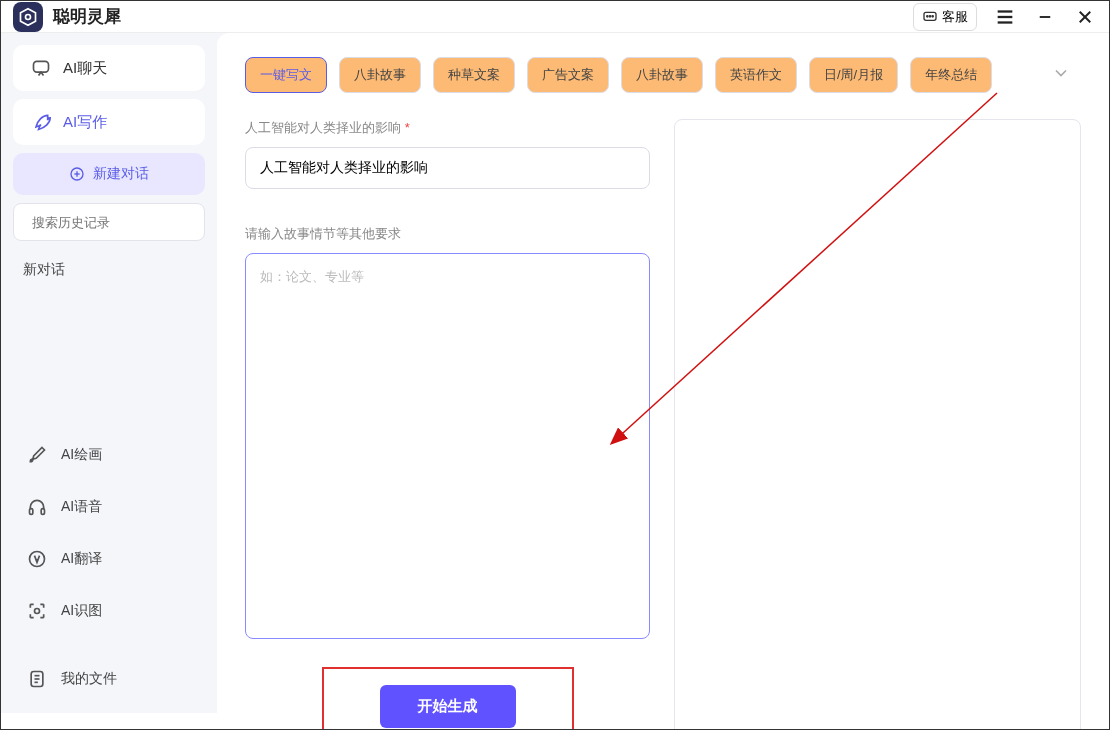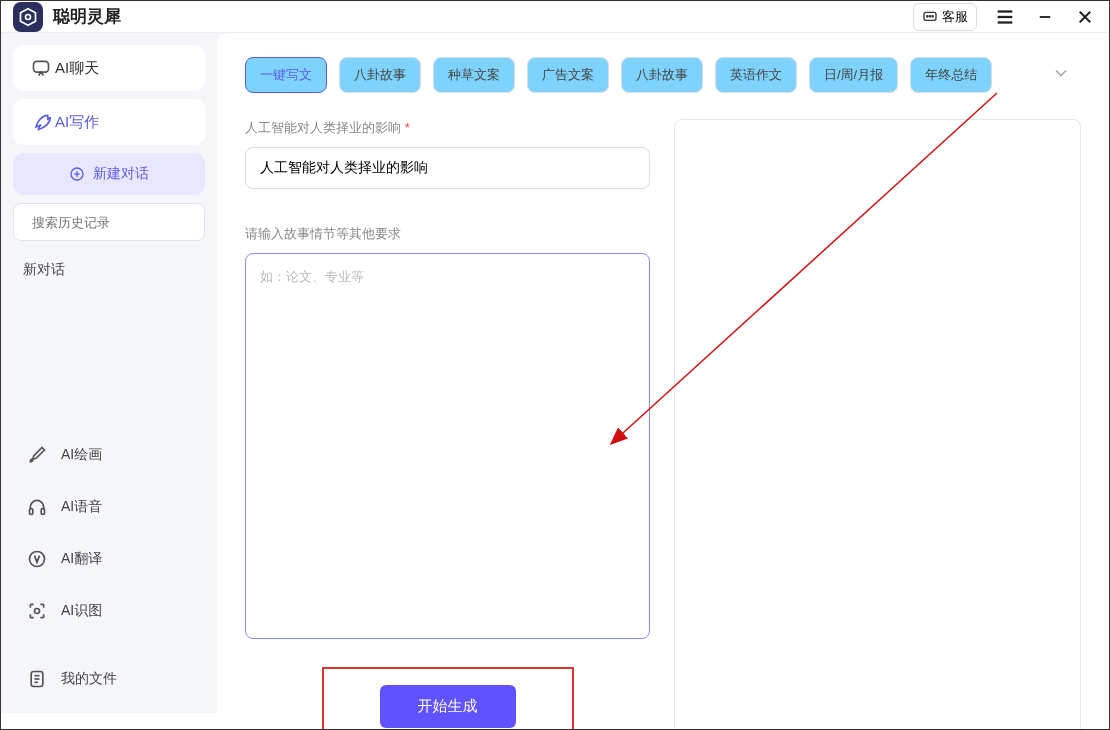--- a/index.html
+++ b/index.html
@@ -12,48 +12,48 @@
     .app-title { font-size: 17px; font-weight: 600; color: #222; }
     .header-right { display: flex; align-items: center; gap: 16px; }
     .customer-service { display: flex; align-items: center; gap: 4px; font-size: 13px; padding: 4px 8px; border: 1px solid #ddd; border-radius: 6px; cursor: pointer; }
     .header-icon { cursor: pointer; display: flex; align-items: center; justify-content: center; width: 24px; height: 24px; }
 
     
     .content { display: flex; height: calc(100% - 48px); background: #f5f6fa; }
 
     
     .sidebar { width: 216px; display: flex; flex-direction: column; padding: 12px; gap: 8px; }
-    .nav-item { display: flex; align-items: center; gap: 4px; padding: 13px 18px; border-radius: 10px; cursor: pointer; font-size: 15px; color: #333; background: #fff; }
+    .nav-item { display: flex; align-items: center; gap: 12px; padding: 13px 18px; border-radius: 10px; cursor: pointer; font-size: 15px; color: #333; background: #fff; }
     .nav-item.active { color: #5b5ce6; font-weight: 500; background: #fff; }
     .new-chat { display: flex; align-items: center; justify-content: center; gap: 8px; padding: 12px; background: #e8e7ff; color: #5b5ce6; border-radius: 10px; font-size: 14px; cursor: pointer; }
     .search-box { display: flex; align-items: center; gap: 6px; padding: 10px 12px; border: 1px solid #e3e3ec; border-radius: 8px; background: #fff; }
     .search-box input { border: none; outline: none; font-size: 13px; flex: 1; background: transparent; color: #999; }
     .history-item { padding: 12px 10px; font-size: 14px; color: #444; cursor: pointer; }
     .sidebar-spacer { flex: 1; }
     .tool-item { display: flex; align-items: center; gap: 14px; padding: 12px 14px; font-size: 14px; color: #444; cursor: pointer; }
 
     
     .main { flex: 1; background: #fff; border-radius: 12px 0 0 0; padding: 24px 28px; display: flex; flex-direction: column; position: relative; }
     .tab-row { display: flex; align-items: center; gap: 12px; margin-bottom: 26px; }
-    .tab-chip { border: 1px solid #dcdce6; border-radius: 8px; padding: 8px 14px; font-size: 13px; color: #444; cursor: pointer; background: #7dd3fc; white-space: nowrap; }
+    .tab-chip { border: 1px solid #dcdce6; border-radius: 8px; padding: 8px 14px; font-size: 13px; color: #444; cursor: pointer; background: #fdba74; white-space: nowrap; }
     .tab-chip.active { border-color: #5b5ce6; color: #5b5ce6; }
     .tab-expand { margin-left: auto; cursor: pointer; color: #999; padding: 6px 10px; }
 
     .form-row { display: flex; gap: 24px; }
     .form-left { flex: 1; max-width: 410px; }
     .form-right { flex: 1; border: 1px solid #e5e5ee; border-radius: 8px; min-height: 540px; background: #fff; }
     .form-label { font-size: 13px; color: #888; margin-bottom: 10px; }
     .required { color: #e44; }
     .text-input { width: 100%; border: 1px solid #dcdce6; border-radius: 8px; padding: 12px 14px; font-size: 14px; outline: none; margin-bottom: 36px; }
     .textarea { width: 100%; height: 386px; border: 1.5px solid #8a8aff; border-radius: 8px; padding: 14px; font-size: 13px; outline: none; resize: none; color: #333; }
     .textarea::placeholder { color: #bbb; }
 
     .generate-row { margin-top: 24px; display: flex; justify-content: center; }
     .generate-wrap { border: 2px solid #e03030; padding: 16px 56px; }
-    .generate-btn { background: #6052ff; color: #fff; border: none; padding: 12px 38px; font-size: 15px; border-radius: 6px; cursor: pointer; }
+    .generate-btn { background: #6052ff; color: #fff; border: none; padding: 12px 38px; font-size: 15px; border-radius: 6px; cursor: pointer; font-weight: bold; }
 
     
     .arrow-svg { position: absolute; top: 0; left: 0; pointer-events: none; }
 
     .icon-svg { width: 20px; height: 20px; flex-shrink: 0; }
   </style>
 </head>
 <body>
 
 <div class="header">

